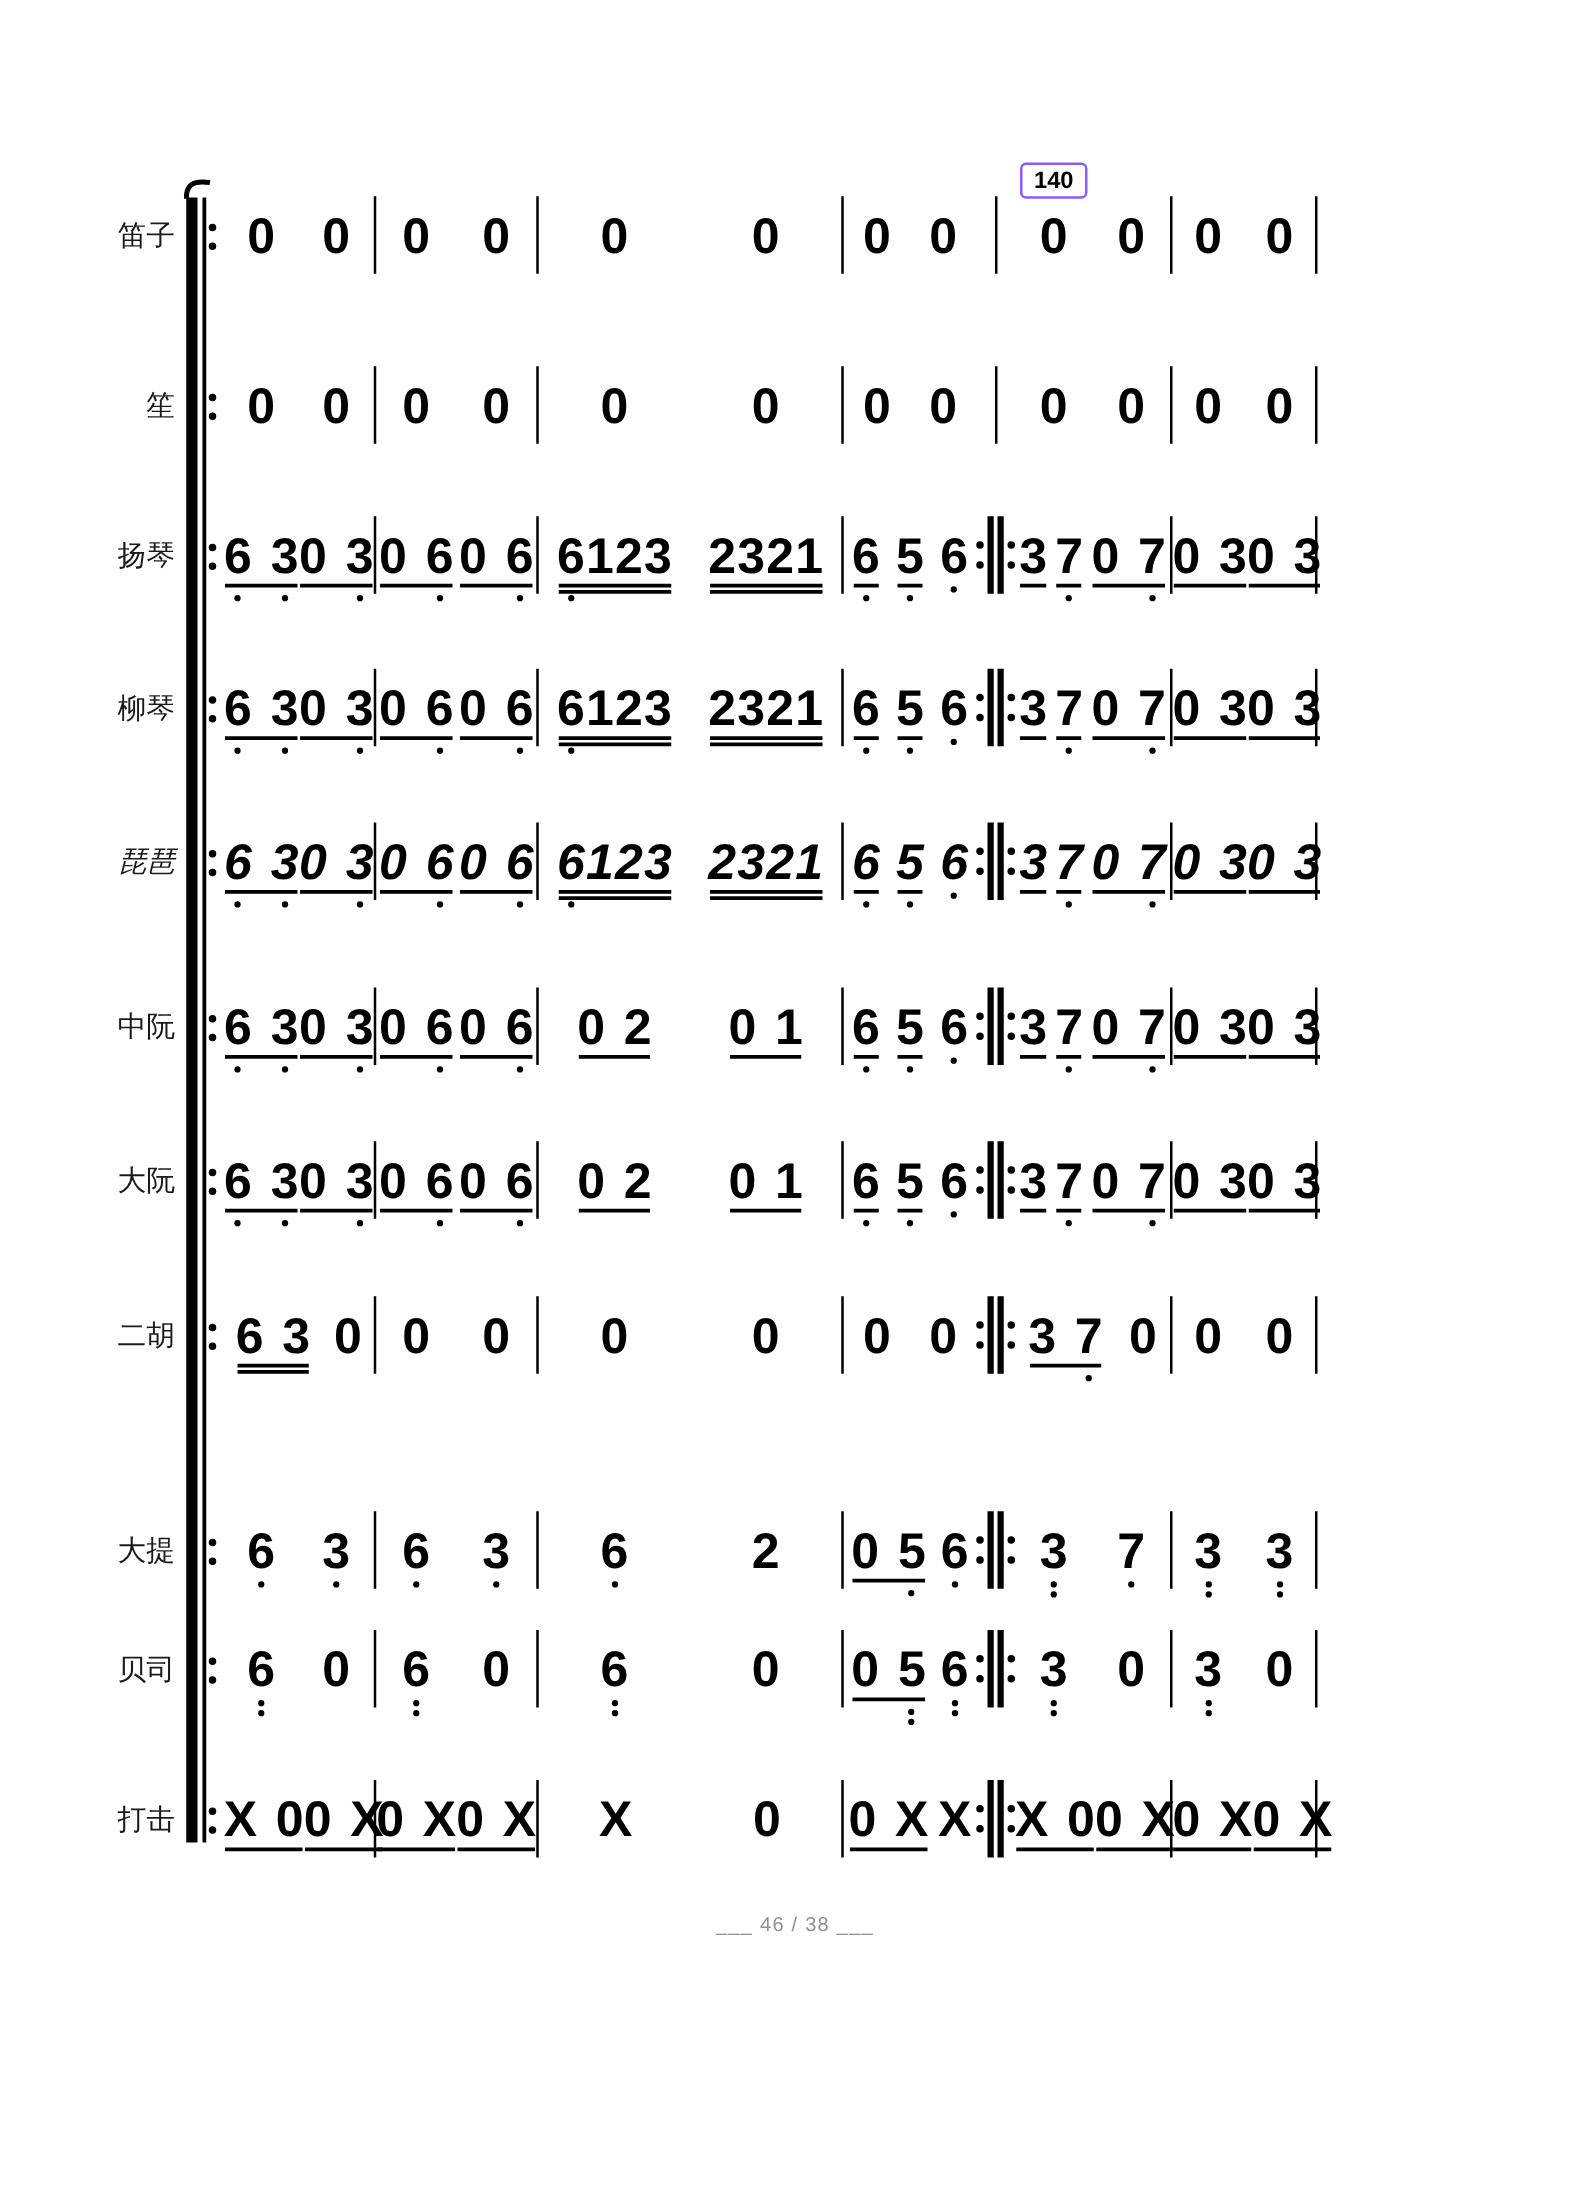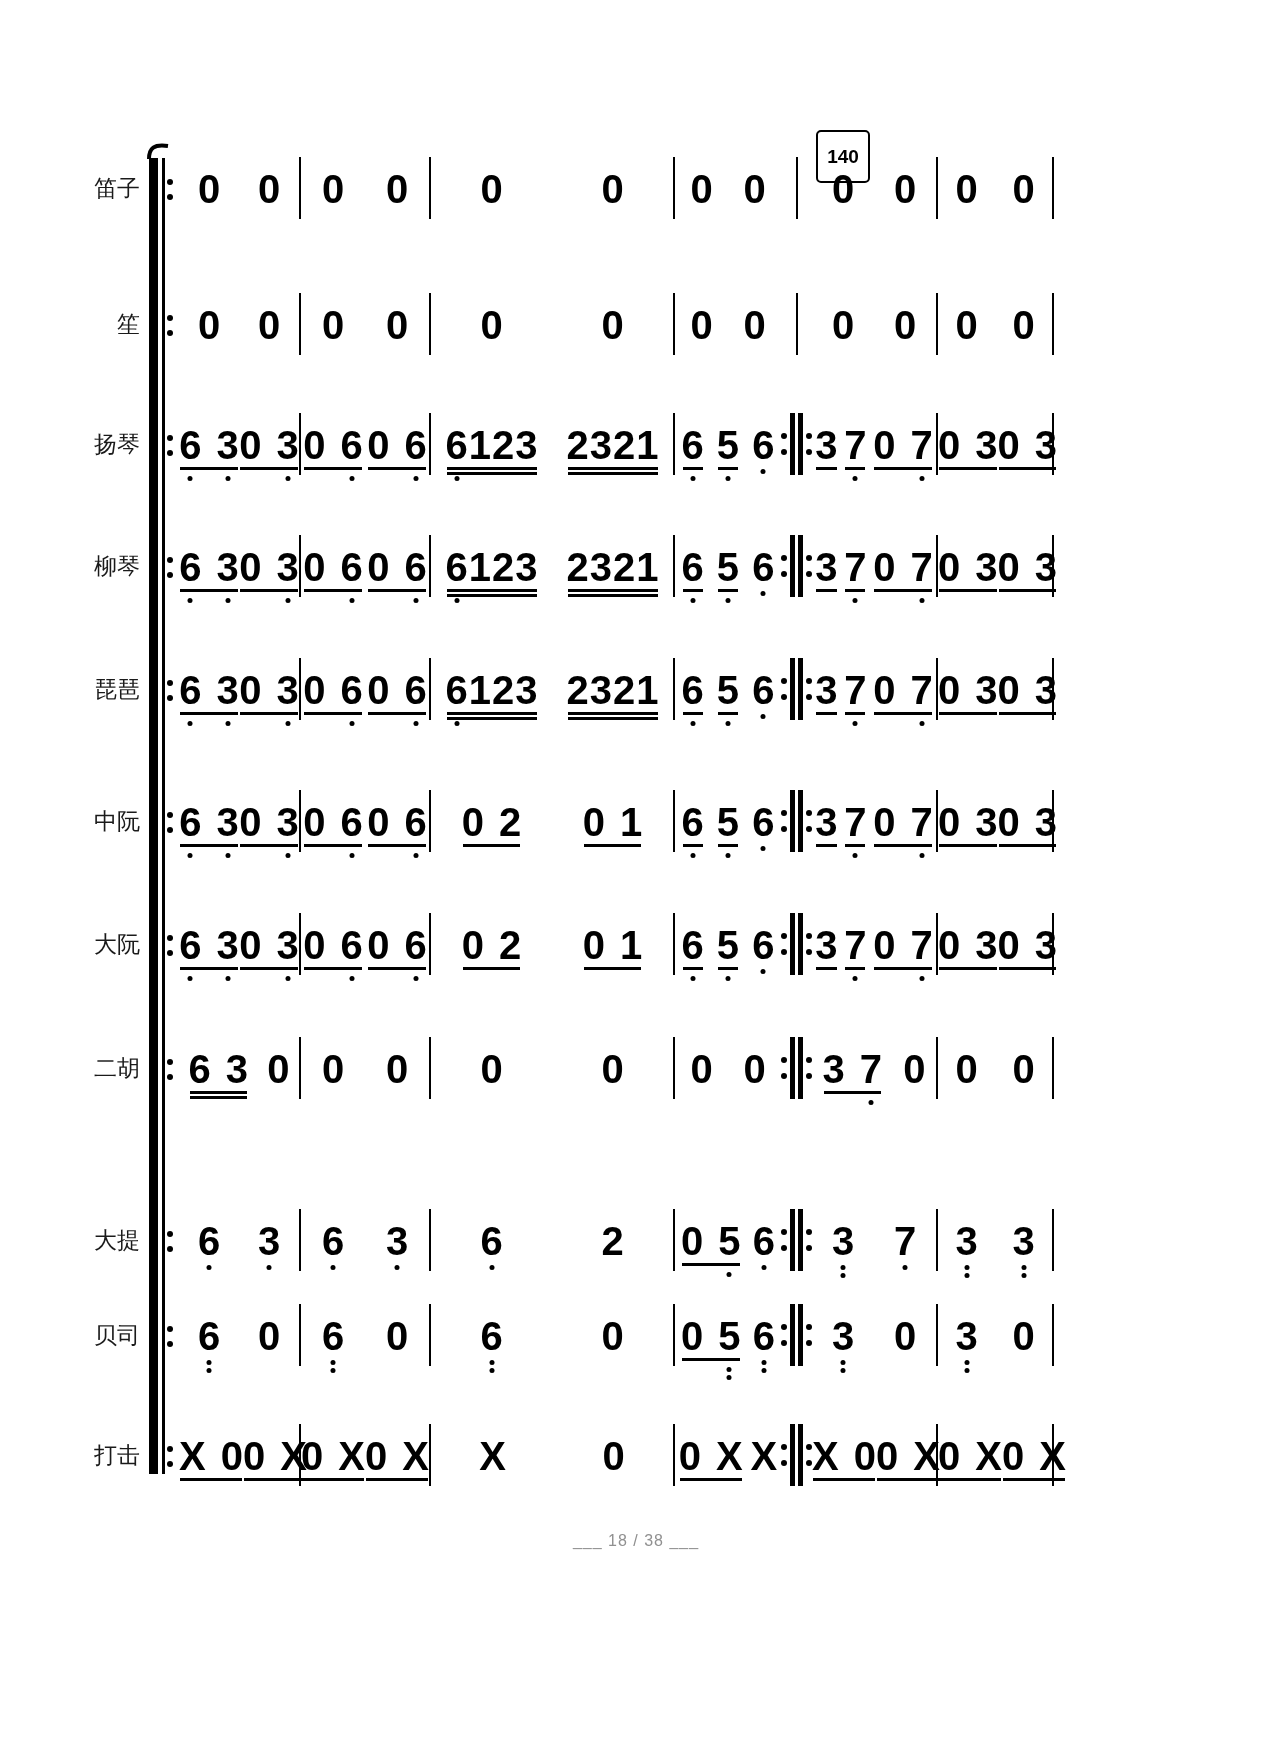--- a/index.html
+++ b/index.html
@@ -3,23 +3,23 @@
 <meta charset="utf-8">
 <style>
   html,body{margin:0;padding:0;background:#e8e8e8;}
   #page{position:relative;width:1272px;height:1752px;background:#ffffff;margin:0 auto;overflow:hidden;
         font-family:"Liberation Sans","DejaVu Sans",sans-serif;color:#000;}
   
   .sys-thick{position:absolute;left:149px;top:158px;width:9px;height:1316px;background:#000;}
   .sys-thin{position:absolute;left:162px;top:158px;width:2.5px;height:1316px;background:#000;}
   .sys-curl{position:absolute;left:147px;top:142px;}
   
-  .tempo{position:absolute;left:816px;top:130px;min-width:44px;height:25px;border:2px solid #000000;
+  .tempo{position:absolute;left:816px;top:130px;min-width:44px;height:25px;border:2px solid #8b5cf6;
          border-radius:5px;display:flex;align-items:center;justify-content:center;
-         font-size:19px;font-weight:600;padding:12px 3px;background:#fff;}
+         font-size:19px;font-weight:600;padding:0 3px;background:#fff;}
   
   .row{position:absolute;left:0;right:0;height:72px;}
   .label{position:absolute;left:0;top:0;width:140px;text-align:right;line-height:40px;
          font-family:"Liberation Serif","DejaVu Serif",serif;font-size:23px;color:#1a1a1a;}
   .startdots{position:absolute;left:167px;top:0;height:40px;display:flex;flex-direction:column;
              justify-content:center;gap:9px;}
   .startdots .dot{width:6px;height:6px;}
   .measures{position:absolute;left:179px;top:0;display:flex;align-items:flex-start;}
   .measure{display:flex;justify-content:space-around;align-items:flex-start;}
   .bar{width:2px;height:62px;background:#000;margin-top:-12px;}
@@ -725,21 +725,21 @@
                 <div class="nu">
                   <span class="digit">3</span>
                 </div>
               </div>
               <div class="ul u1"></div>
             </div>
           </div>
           <div class="bar"></div>
         </div>
       </div>
-      <div class="row" style="top: 670px;">
+      <div class="row" style="top: 670px; font-style: italic;">
         <div class="label">琵琶</div>
         <div class="startdots">
           <div class="dot"></div>
           <div class="dot"></div>
         </div>
         <div class="measures">
           <div class="measure" style="width: 120px;">
             <div class="grp">
               <div class="nd">
                 <div class="nu">
@@ -1970,14 +1970,14 @@
                 </div>
               </div>
               <div class="ul u1"></div>
             </div>
           </div>
           <div class="bar"></div>
         </div>
       </div>
     </div>
 
-  <div class="footer">___ 18 / 38 ___</div>
+  <div class="footer">___ 46 / 38 ___</div>
 </div>
 
 </body></html>

